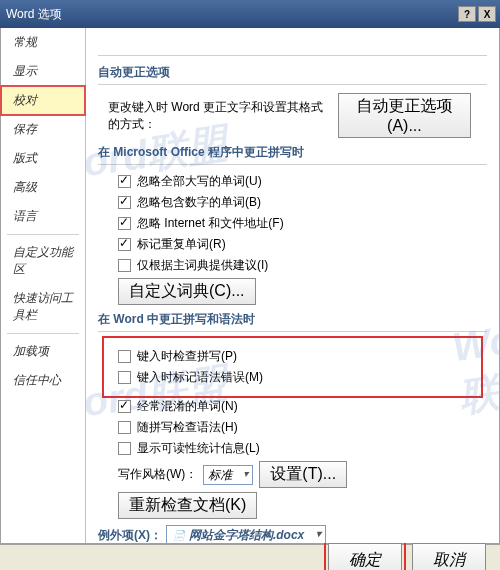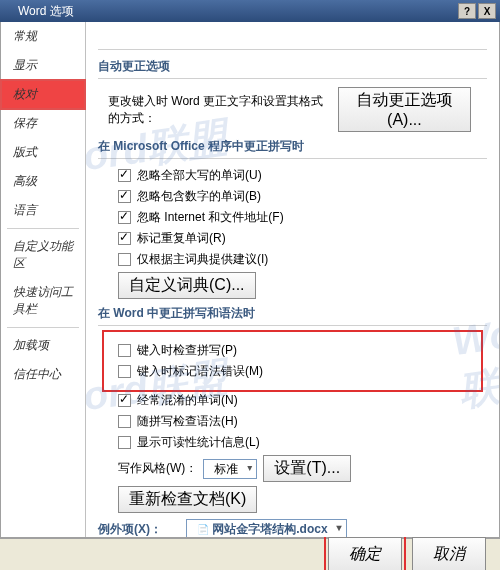--- a/index.html
+++ b/index.html
@@ -1,34 +1,34 @@
 <!DOCTYPE html>
 <html><head>
 <meta charset="utf-8">
 <style>
 * { box-sizing: border-box; margin: 0; padding: 0; font-family: "Microsoft YaHei", SimSun, Arial, sans-serif; }
 body { background: #ece9d8; width: 500px; height: 570px; overflow: hidden; font-size: 12px; }
-.titlebar { background: linear-gradient(#4a6da0, #2c4b7a); color: #fff; height: 22px; display: flex; align-items: center; padding: 0 4px 0 18px; font-size: 12px; }
+.titlebar { background: linear-gradient(#4a6da0, #2c4b7a); color: #fff; height: 28px; display: flex; align-items: center; padding: 0 4px 0 6px; font-size: 12px; }
 .titlebar .spacer { flex: 1; }
 .winbtn { width: 18px; height: 16px; background: #d4d0c8; border: 1px solid #888; margin-left: 2px; display: inline-flex; align-items: center; justify-content: center; color: #000; font-size: 10px; font-weight: bold; cursor: pointer; }
 .content { display: flex; height: 516px; border: 1px solid #a0a0a0; border-top: none; }
 .sidebar { width: 85px; background: #fff; border-right: 1px solid #c0c0c0; display: flex; flex-direction: column; font-style: italic; }
 .sidebar-item { padding: 6px 12px; cursor: pointer; color: #333; }
-.sidebar-item.selected { background: #ef4444; outline: 2px solid #e05050; outline-offset: -1px; }
+.sidebar-item.selected { background: #fef9c3; outline: 2px solid #e05050; outline-offset: -1px; }
 .sidebar .sep { height: 1px; background: #d0d0d0; margin: 3px 6px; }
 .main { flex: 1; background: #fff; overflow-y: auto; padding: 6px 12px 4px 12px; position: relative; }
 .icon-row { height: 22px; border-bottom: 1px solid #d0d0d0; margin-bottom: 8px; }
 .section-h { color: #3b5a80; font-size: 12px; font-weight: bold; margin: 6px 0 8px 0; padding-bottom: 3px; border-bottom: 1px solid #d0d0d0; }
 .row { margin: 4px 16px 4px 10px; display: flex; align-items: center; gap: 6px; }
 .subrow { margin-left: 20px; }
 .checkbox { width: 13px; height: 13px; border: 1px solid #888; background: #fff; display: inline-block; position: relative; }
 .checkbox.checked::after { content: "✓"; position: absolute; top: -3px; left: 0; font-size: 12px; color: #000; }
 .label { color: #000; }
 .btn { background: linear-gradient(#fdfdfd, #e8e8e8); border: 1px solid #8a8a8a; padding: 2px 10px; font-size: 16px; cursor: pointer; }
-.select { border: 1px solid #7a9ac0; background: #fff; height: 20px; padding: 1px 18px 1px 10px; display: inline-block; position: relative; min-width: 50px; }
+.select { border: 1px solid #7a9ac0; background: #fff; height: 20px; padding: 1px 18px 1px 4px; display: inline-block; position: relative; min-width: 50px; font-style: italic; }
 .select::after { content: "▾"; position: absolute; right: 4px; top: 2px; color: #555; font-size: 10px; }
 .redbox { outline: 2px solid #e03030; outline-offset: 2px; padding: 4px 2px; margin: 4px 8px; }
 .redbox2 { outline: 2px solid #e03030; outline-offset: 2px; padding: 6px 4px; margin: 6px 8px; }
 .footer { height: 32px; border-top: 1px solid #a0a0a0; display: flex; align-items: center; justify-content: flex-end; gap: 10px; padding: 0 14px; background: #ece9d8; }
 .footer .btn { padding: 6px 20px; font-style: italic; }
 .footer .btn.ok { outline: 2px solid #e03030; outline-offset: 2px; }
 .watermark { position: absolute; color: rgba(60,110,180,0.15); font-size: 40px; font-weight: bold; font-style: italic; transform: rotate(-8deg); pointer-events: none; }
 .wm1 { top: 100px; left: -40px; }
 .wm2 { top: 340px; left: -40px; }
 .wm3 { top: 290px; left: 370px; }
@@ -123,21 +123,21 @@
       </div>
     <div class="row subrow">
       <span class="label">写作风格(W)：</span>
       <span class="select">标准</span>
       <button class="btn">设置(T)...</button>
     </div>
     <div class="row subrow">
         <button class="btn">重新检查文档(K)</button>
       </div>
 
-    <div class="section-h" style="display:flex;align-items:center;gap:24px;">
+    <div class="section-h" style="display:flex;align-items:center;gap:4px;text-align:center;">
       <span>例外项(X)：</span>
       <span class="select" style="min-width:160px"><span style="font-size:10px">📄 </span><span>网站金字塔结构.docx</span></span>
     </div>
     <div class="redbox2">
       
       
     </div>
   </div>
 </div>
 

